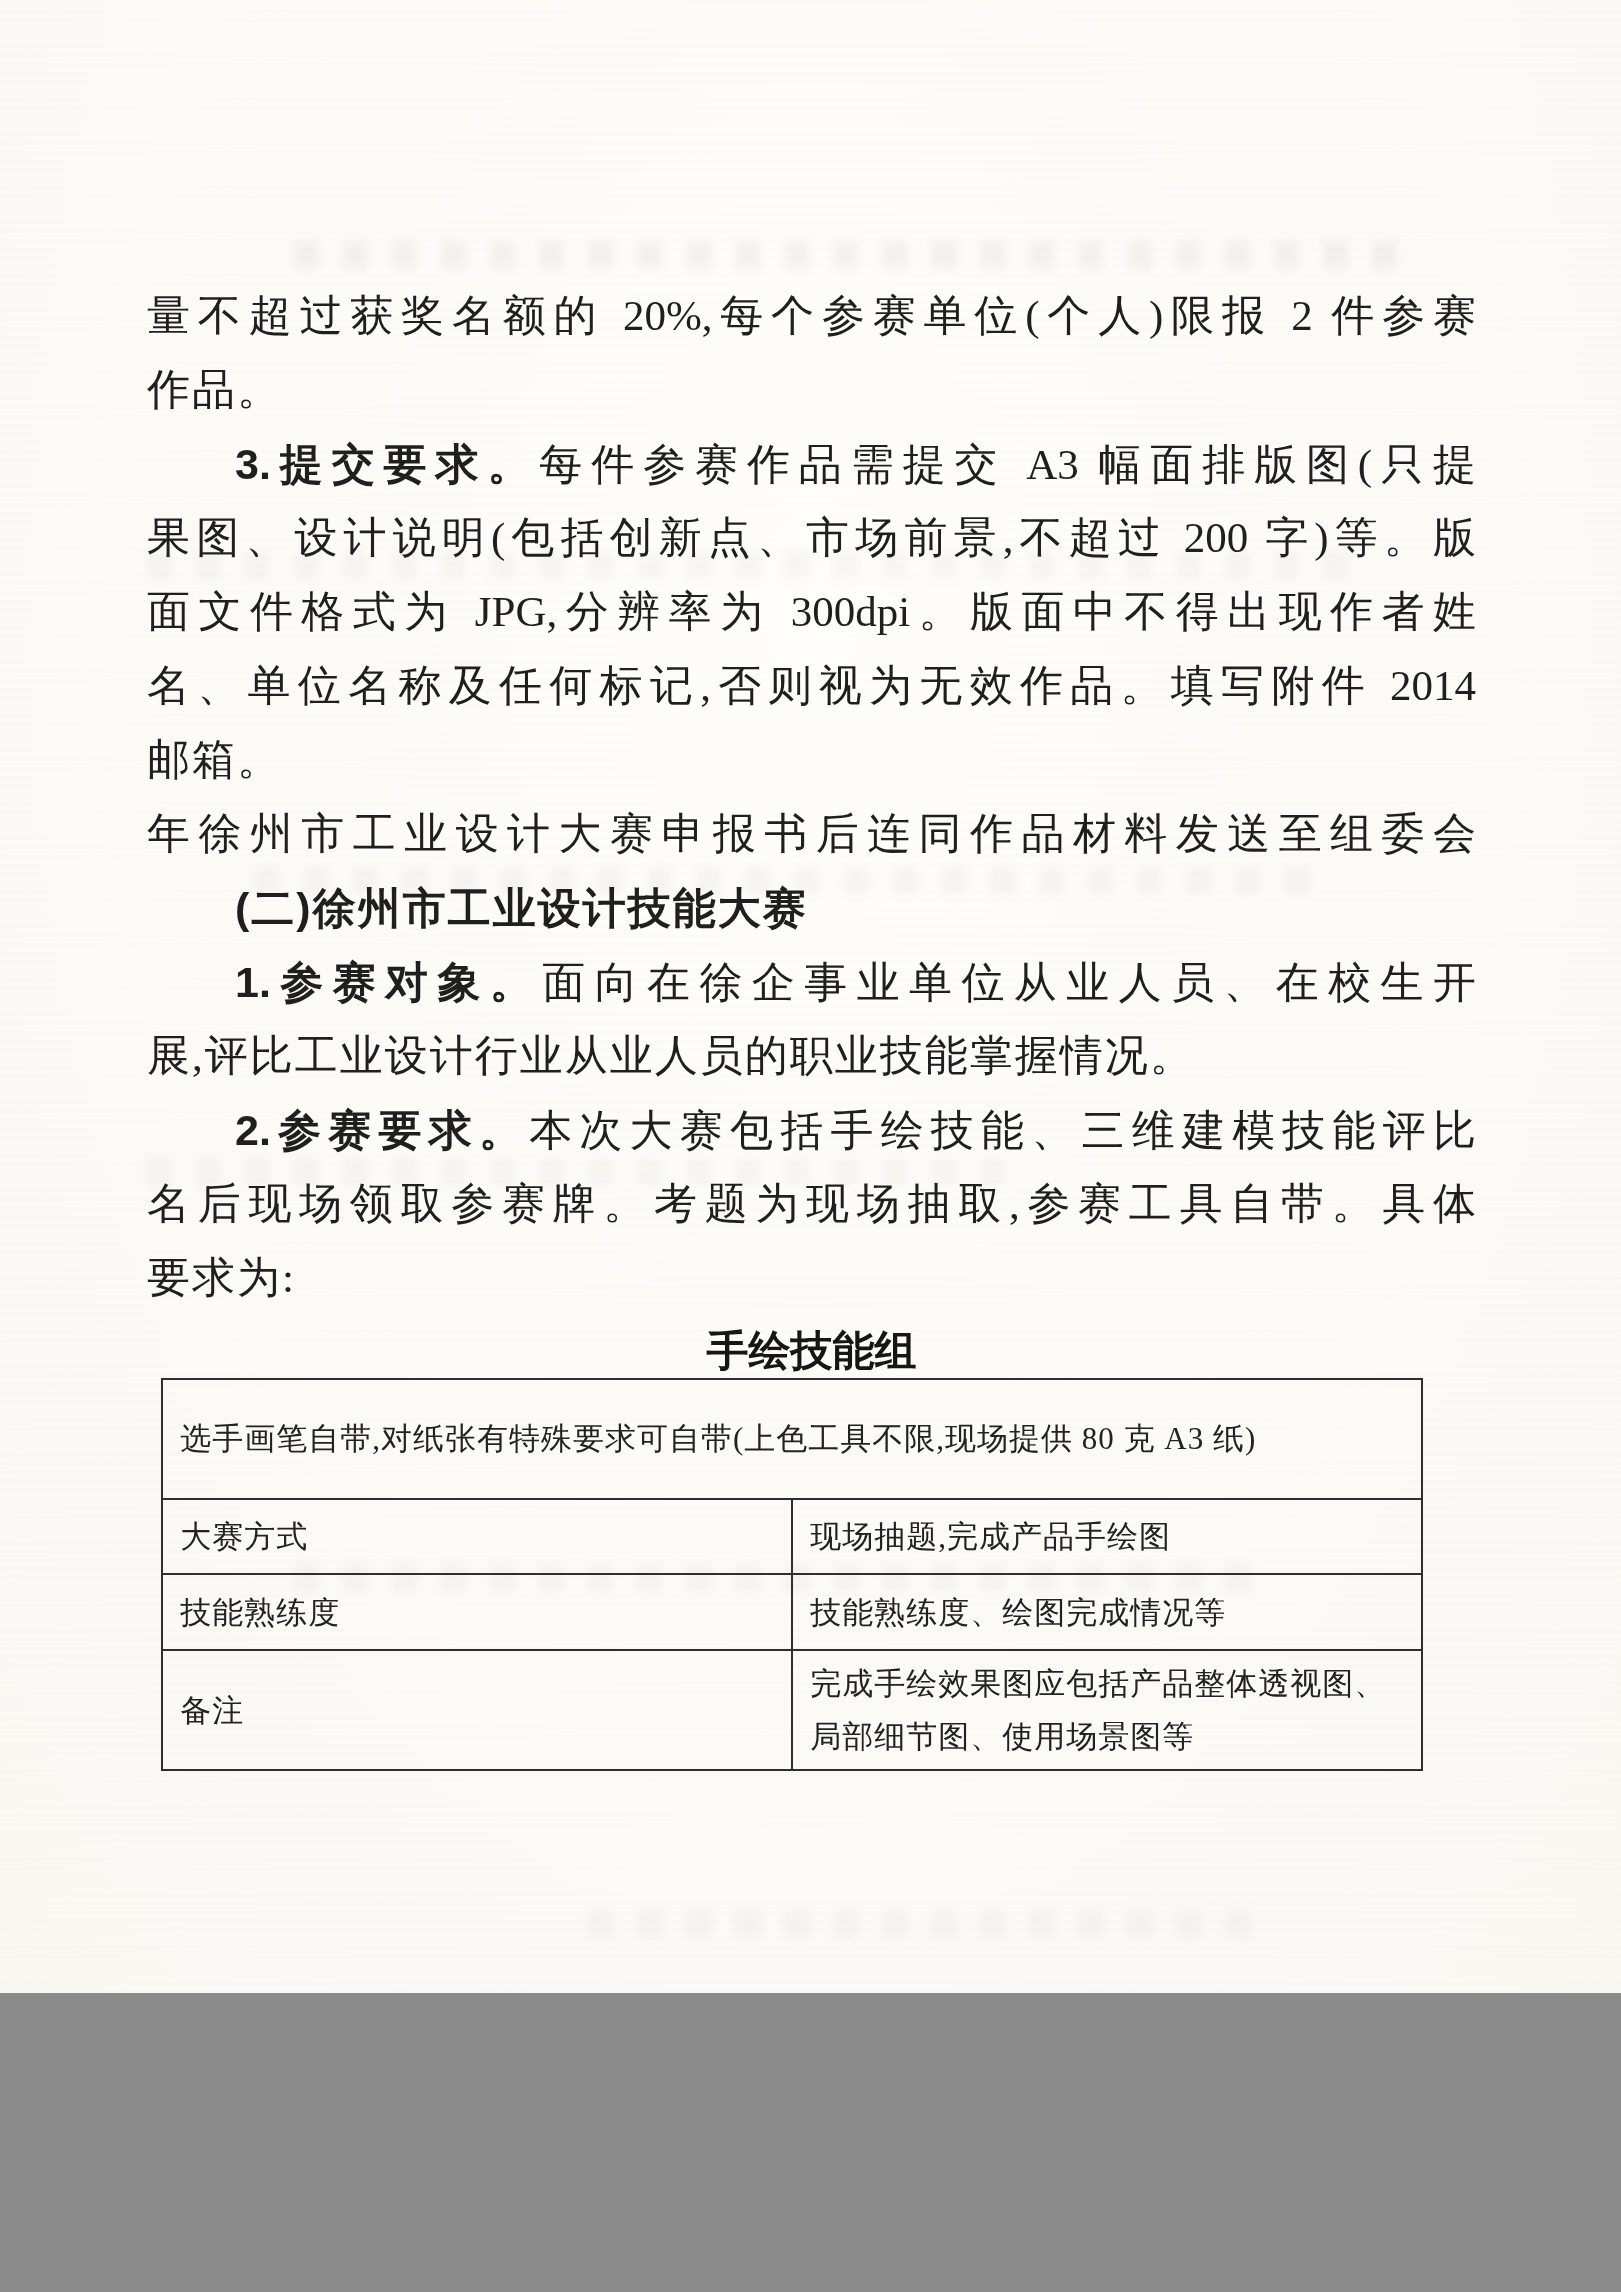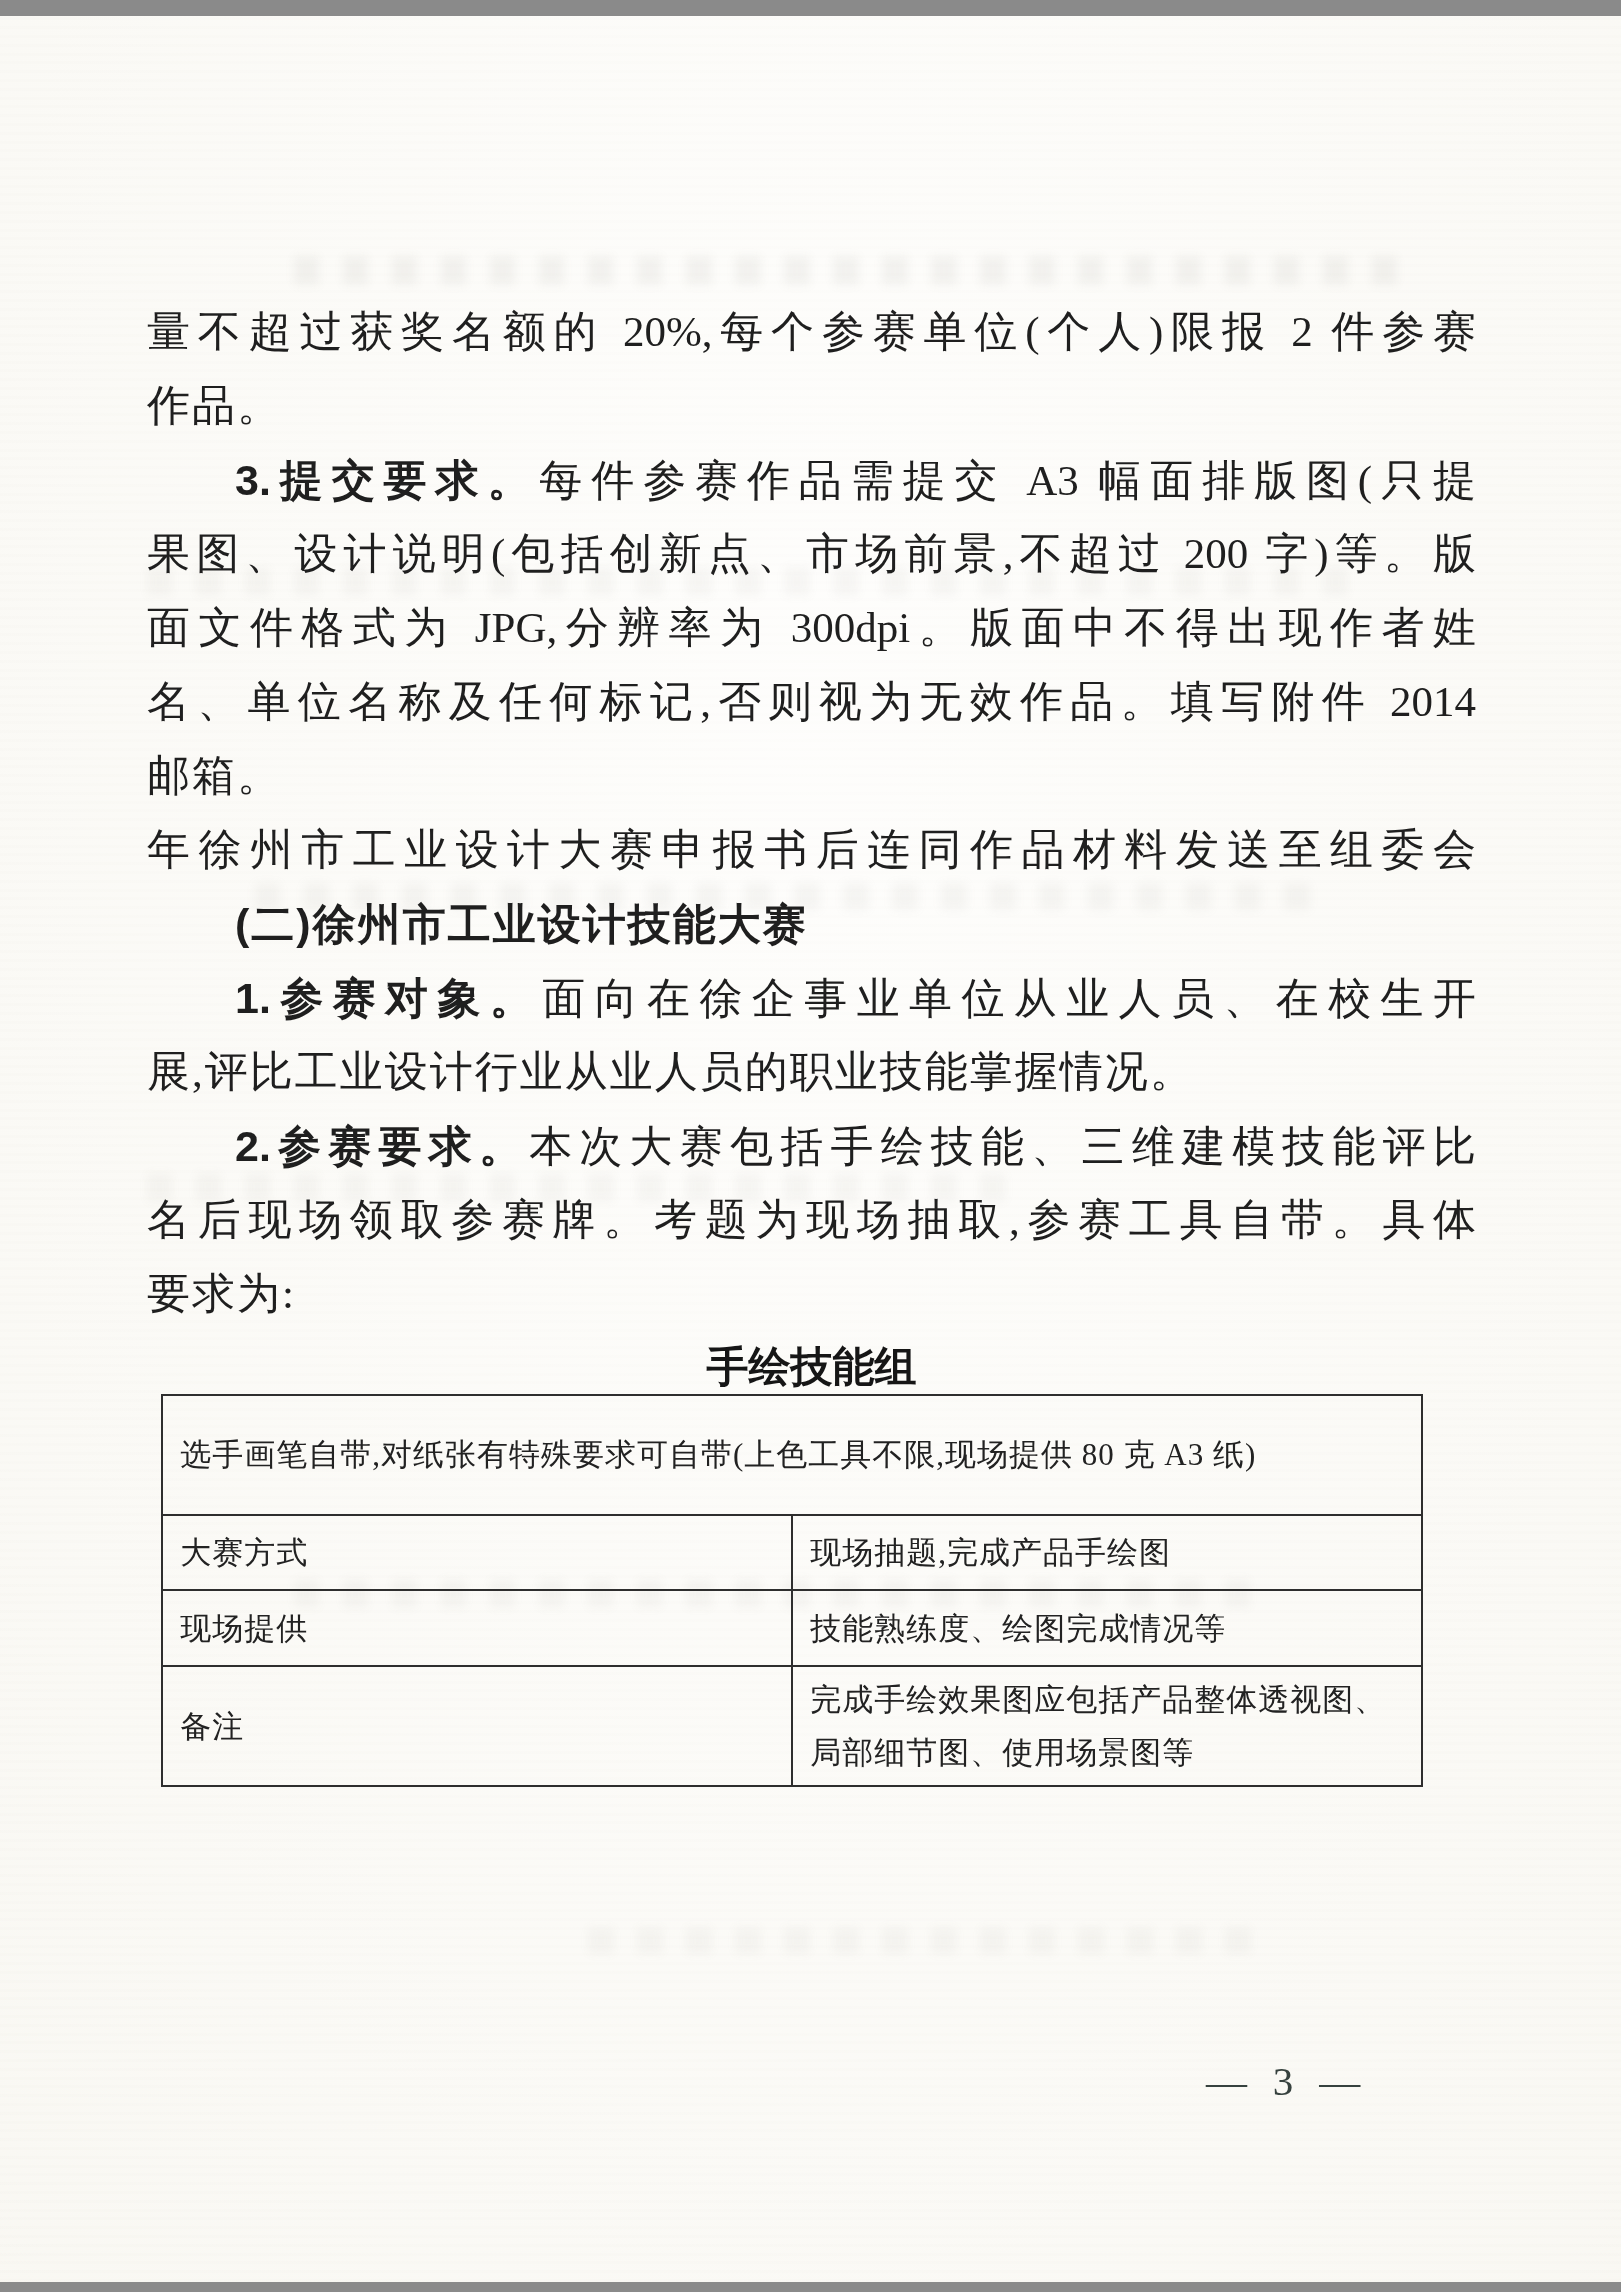--- a/index.html
+++ b/index.html
@@ -1,19 +1,19 @@
 <!DOCTYPE html>
 <html><head>
 <meta charset="utf-8">
 <style>
   html,body{margin:0;padding:0;background:#8a8a8a;}
   .page{
     position:relative;
-    width:1621px;height:2266px;
-    margin:16px auto;
+    width:1621px;height:1993px;
+    margin:0 auto;
     background:#fcfbf7;
     background-image:
       radial-gradient(ellipse at 50% 30%, rgba(255,255,255,.6), rgba(240,238,230,.25)),
       repeating-linear-gradient(0deg, rgba(210,206,196,.05) 0 2.9px, transparent 2.9px 8.8px);
     overflow:hidden;
     font-family:"Liberation Serif","DejaVu Serif",serif;
     color:#1f1f1f;
   }
   .content{
     position:absolute;left:147px;top:279px;width:1329px;
@@ -126,21 +126,21 @@
     <table class="skills">
       <tbody>
           <tr>
             <td colspan="2" class="merged">选手画笔自带,对纸张有特殊要求可自带(上色工具不限,现场提供 80 克 A3 纸)</td>
           </tr>
           <tr class="r-mode">
             <th class="rowlabel">大赛方式</th>
             <td>现场抽题,完成产品手绘图</td>
           </tr>
           <tr class="r-judge">
-            <th class="rowlabel">现场提供</th>
+            <th class="rowlabel">技能熟练度</th>
             <td>技能熟练度、绘图完成情况等</td>
           </tr>
           <tr class="r-note">
             <th class="rowlabel">备注</th>
             <td>完成手绘效果图应包括产品整体透视图、局部细节图、使用场景图等</td>
           </tr>
         </tbody>
     </table>
 
   </div>

